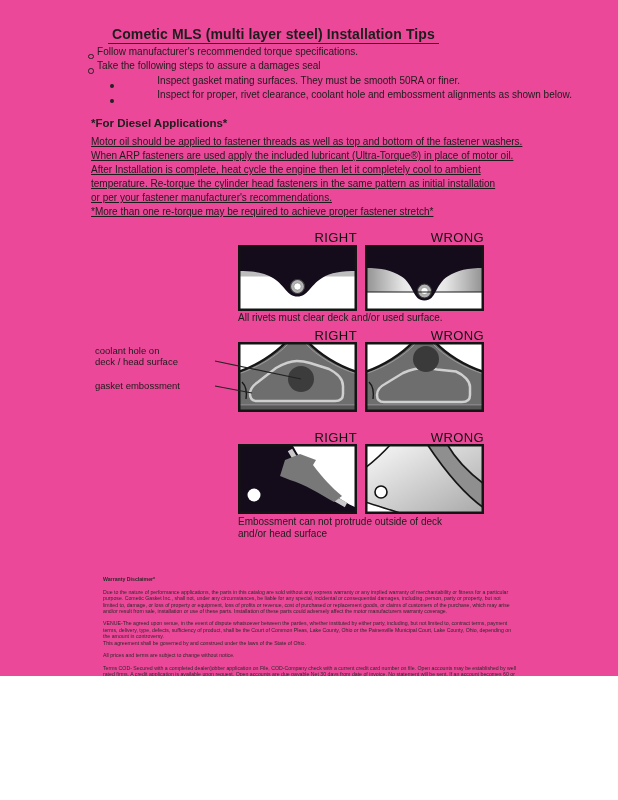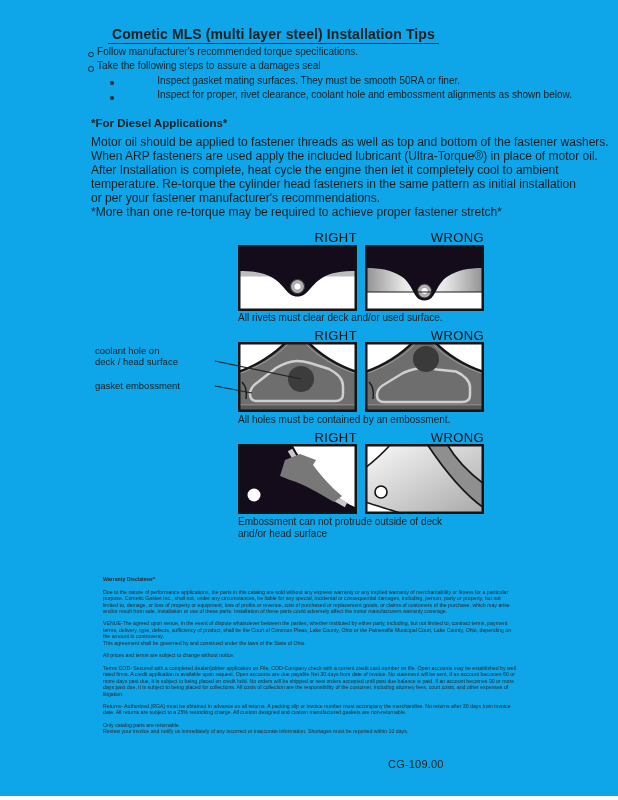--- a/index.html
+++ b/index.html
@@ -1,31 +1,31 @@
 <!DOCTYPE html>
 <html><head>
 <meta charset="utf-8">
 <style>
   html,body{margin:0;padding:0;background:#ffffff;}
-  .page{position:relative;width:618px;height:796px;background:#0ea5e9;overflow:hidden;
+  .page{position:relative;width:618px;height:676px;background:#ec4899;overflow:hidden;
         font-family:"Liberation Sans","DejaVu Sans",sans-serif;color:#1c1c1c;}
 
   .title{position:absolute;left:108px;top:26px;font-size:14px;font-weight:bold;
          letter-spacing:.1px;border-bottom:1.6px solid #1c1c1c;padding:0 4px 1px 4px;}
 
   .bullets{position:absolute;left:88px;top:45px;font-size:10px;line-height:14.4px;}
-  .bline{display:flex;align-items:center;}
+  .bline{display:flex;align-items:flex-end;}
   .marker-o{width:3.6px;height:3.6px;border:1px solid #222;border-radius:50%;
             margin:4.4px 3.5px 0 0;flex:none;}
   .marker-f{width:3.8px;height:3.8px;background:#222;border-radius:50%;
             margin:4.6px 3.5px 0 0;flex:none;}
   .sub{margin-left:22px;gap:40px;}
 
   .h2{position:absolute;left:91px;top:117px;font-size:11.5px;font-weight:bold;}
-  .para{position:absolute;left:91px;font-size:12px;line-height:14.2px;white-space:pre-line;}
+  .para{position:absolute;left:91px;font-size:10px;line-height:14.2px;white-space:pre-line;text-decoration:underline;}
   #p1{top:135px} #p2{top:163px} #note{top:205px}
 
   .dg-h{position:absolute;width:119px;text-align:right;font-size:13px;color:#111;
         letter-spacing:.4px;}
   .panel{position:absolute;width:119px;}
   .panel svg{display:block;}
   .cap{position:absolute;font-size:10px;line-height:11.5px;white-space:pre-line;}
   .ann{position:absolute;left:95px;width:118px;font-size:9.5px;
        line-height:10.5px;white-space:pre-line;}
   .leaders{position:absolute;left:120px;top:335px;pointer-events:none;z-index:5;}
@@ -151,21 +151,20 @@
       <path d="M68,2 C79,14 99,26 119,32" fill="none" stroke="#9c9c9c" stroke-width="1"></path>
       <path d="M4,40 C8,44 9,50 8,57" fill="none" stroke="#1a1a1a" stroke-width="1.4"></path>
       <path d="M59,26 C52,26 45,28 38,31 L20,42 C14,45 12,48 12,53 Q12,60 19,60 L97,60 Q105,60 105,53 L105,45 C105,39 99,33 91,29.5 L72,27.5 C67,26.5 63,26 59,26 Z" fill="none" stroke="#cfcfcf" stroke-width="2.5"></path>
       <circle cx="61" cy="17" r="13" fill="#3a3a3a"></circle>
       <line x1="0" y1="63" x2="119" y2="63" stroke="#9c9c9c" stroke-width="1"></line>
       <rect x="0" y="63.5" width="119" height="6.5" fill="#575757"></rect>
       <rect x="1.25" y="1.25" width="116.5" height="67.5" fill="none" stroke="#141414" stroke-width="2.5"></rect>
     </svg>
   </div>
 
-  <div class="cap" style="left:238px;top:414px">All holes must be contained by an embossment.</div>
 
   <div class="dg-h" style="left:238px;top:430px">RIGHT</div>
   <div class="dg-h" style="left:365px;top:430px">WRONG</div>
 
   <div class="panel" style="left:238px;top:444px">
     <svg width="119" height="70" viewBox="0 0 119 70">
       <rect width="119" height="70" fill="#ffffff"></rect>
       <path d="M0,0 L54,0 C64,20 82,42 104,56 C109,59 114,62 119,64 L119,70 L0,70 Z" fill="#140b1b"></path>
       <path d="M52,6 C63,26 81,47 108,61" fill="none" stroke="#c9c9c9" stroke-width="5"></path>
       <path d="M42,32 L47,16 L62,10 L78,16 L75,21 C84,33 94,44 104,52 L96,58 C82,50 66,40 52,36 Z" fill="#787878"></path>

